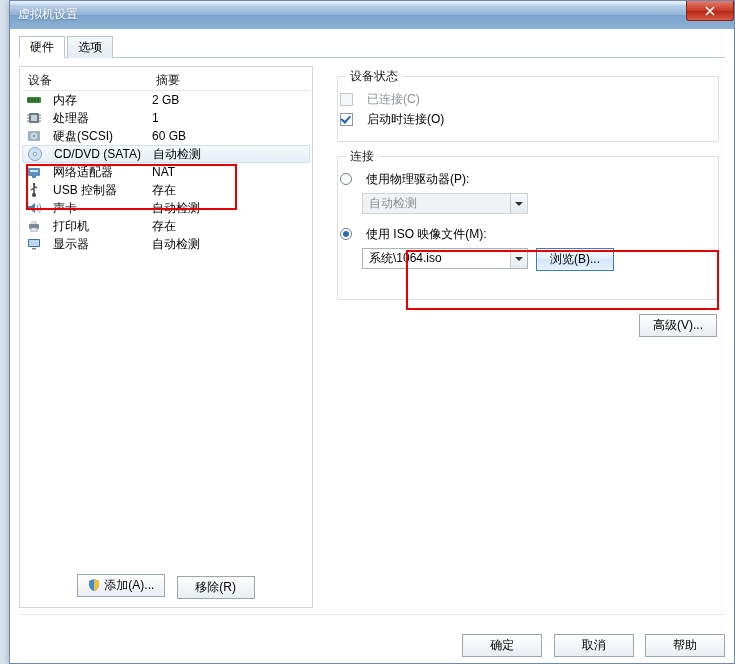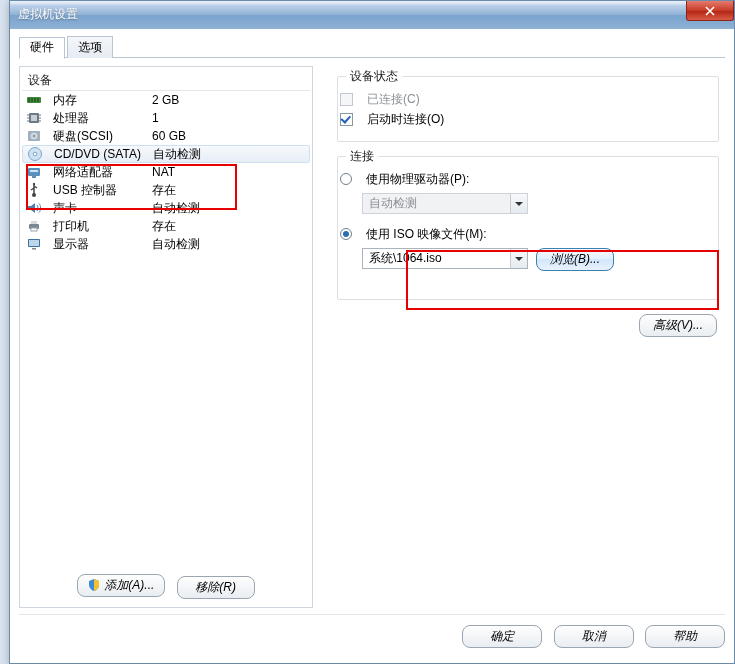--- a/index.html
+++ b/index.html
@@ -27,21 +27,21 @@
   }
   .close-btn svg{vertical-align:middle}
 
   .client { position:absolute; left:1px; right:1px; top:29px; bottom:1px; background:#fff; padding:6px 8px 8px 8px;}
 
   
   .tabstrip { height:22px; border-bottom:1px solid #b8c6d4; }
   .tab { display:inline-block; height:22px; line-height:20px; padding:0 10px;
          border:1px solid #b8c6d4; border-bottom:none; margin-right:-1px;
          background:linear-gradient(#fdfdfd,#eef2f7); cursor:pointer;}
-  .tab.active { background:#fff; border-bottom:1px solid #fff; position:relative; z-index:2;font-family:Liberation Mono, monospace;}
+  .tab.active { background:#fff; border-bottom:1px solid #fff; position:relative; z-index:2;}
   .tab.inactive { background:linear-gradient(#f4f6fa,#e6ecf3); }
 
   
   .main { display:flex; position:absolute; top:36px; left:8px; right:8px; bottom:54px;}
   .left { width:294px; border:1px solid #cfd6dd; padding:2px; display:flex; flex-direction:column;}
   .right { flex:1; padding:0 4px 0 22px; position:relative;}
 
   
   .hw-header { display:flex; background:#fff; border-bottom:1px solid #e3e7eb; height:22px; line-height:22px;}
   .hw-header div { padding-left:6px; color:#1a1a1a;}
@@ -51,23 +51,22 @@
   .hw-row { display:flex; height:18px; line-height:18px; align-items:center;}
   .hw-row .cell-dev { width:128px; padding-left:4px; display:flex; align-items:center; gap:11px; white-space:nowrap;}
   .hw-row .cell-sum { flex:1; padding-left:2px;}
   .hw-row.selected { background:linear-gradient(#f6f9fc,#e7eef6); border:1px solid #cfe0f2; border-radius:2px;}
   .icon { width:16px; height:16px; display:inline-flex; align-items:center; justify-content:center;}
 
   
   .btn {
     display:inline-flex; align-items:center; justify-content:center;
     height:23px; min-width:78px; padding:0 10px;
-    background:linear-gradient(#fefefe,#e9edf1); border:1px solid #9aa6b2; border-radius:8px;
+    background:linear-gradient(#fefefe,#e9edf1); border:1px solid #9aa6b2; border-radius:0;
     cursor:pointer;
-    font-style:italic;
   }
   .btn.primary { border:1px solid #3c7fb1; background:linear-gradient(#f5faff,#e3efff 49%,#d3e6fb 50%,#e8f2ff);}
 
   .left-footer { text-align:center; padding:8px 0 6px 0;}
   .left-footer .btn{margin:0 4px;}
 
   
   .fieldset { position:relative; border:1px solid #dcdfe3; border-radius:2px; margin:10px 2px 14px 2px; padding:12px 10px 12px 2px;}
   .fieldset .legend { position:absolute; left:8px; top:-9px; background:#fff; padding:0 4px; color:#1a1a1a;}
   .check-row, .radio-row { display:flex; align-items:center; gap:14px; height:20px;}
@@ -84,21 +83,21 @@
                   background:linear-gradient(#f7f9fb,#e6ebef); display:flex;align-items:center;justify-content:center;}
   .combo .arrow::after{content:"";border:4px solid transparent;border-top-color:#333;margin-top:4px;}
 
   
   .callout { position:absolute; border:2px solid #e60000; pointer-events:none;}
   .callout1 { left:16px; top:163px; width:211px; height:46px;}
   .callout2 { left:396px; top:249px; width:313px; height:60px;}
 
   
   .footer { position:absolute; left:8px; right:8px; bottom:8px; height:40px; border-top:1px solid #e6e9ec;
-            padding-top:10px; text-align:right;}
+            padding-top:19px; text-align:right;}
   .footer .btn { margin-left:8px; min-width:80px;}
 
   
   .advanced-row { text-align:right; margin:6px 4px 0 0;}
 
   .shield{width:12px;height:12px;display:inline-block;margin-right:4px;vertical-align:-2px}
 </style>
 </head>
 <body>
 
@@ -116,20 +115,21 @@
     <div class="tabstrip">
       <div class="tab active">硬件</div>
       <div class="tab inactive">选项</div>
     </div>
 
     <div class="main">
 
       <div class="left">
         <div class="hw-header">
           <div class="col-dev">设备</div>
+          <div class="col-sum">摘要</div>
         </div>
         <div class="hw-list" id="hw-list">
             <div class="hw-row">
               <div class="cell-dev">
                 <span class="icon">
                   <svg width="16" height="16">
                     <rect x="1" y="5" width="14" height="6" fill="#3f8a3a" rx="1"></rect>
                     <rect x="2" y="6" width="2" height="4" fill="#2c6328"></rect>
                     <rect x="5" y="6" width="2" height="4" fill="#2c6328"></rect>
                     <rect x="8" y="6" width="2" height="4" fill="#2c6328"></rect>

